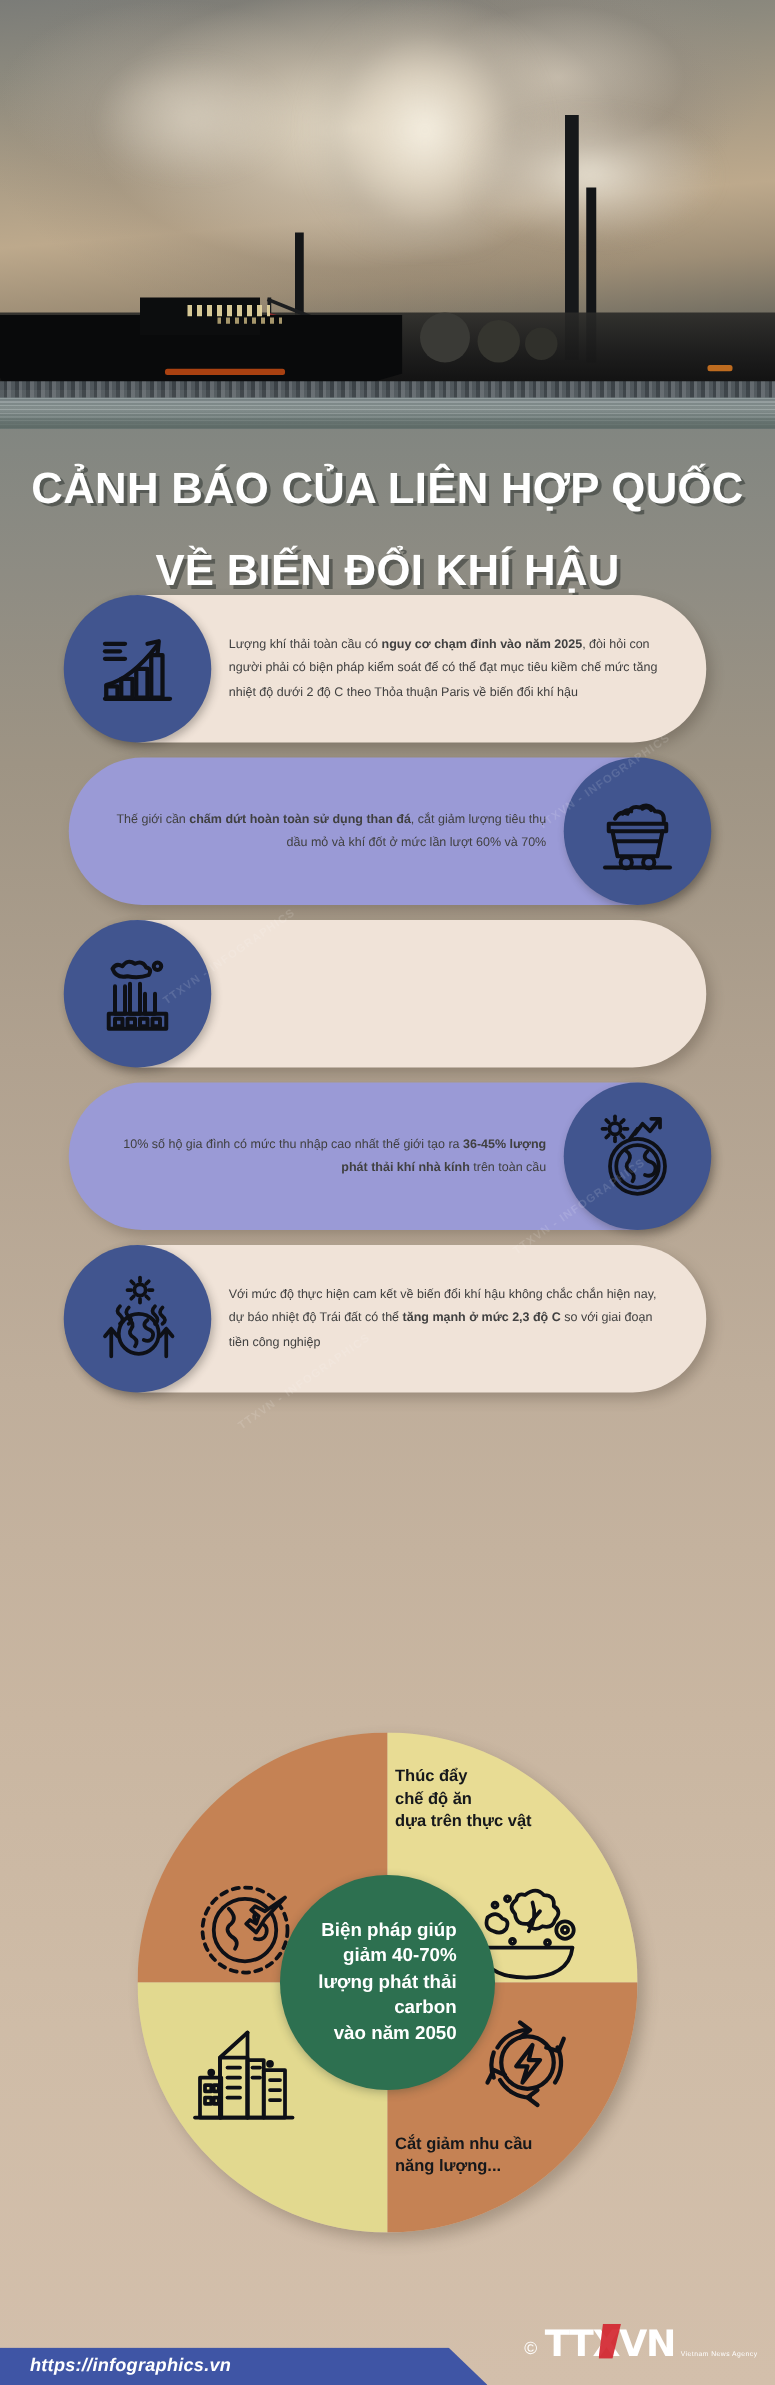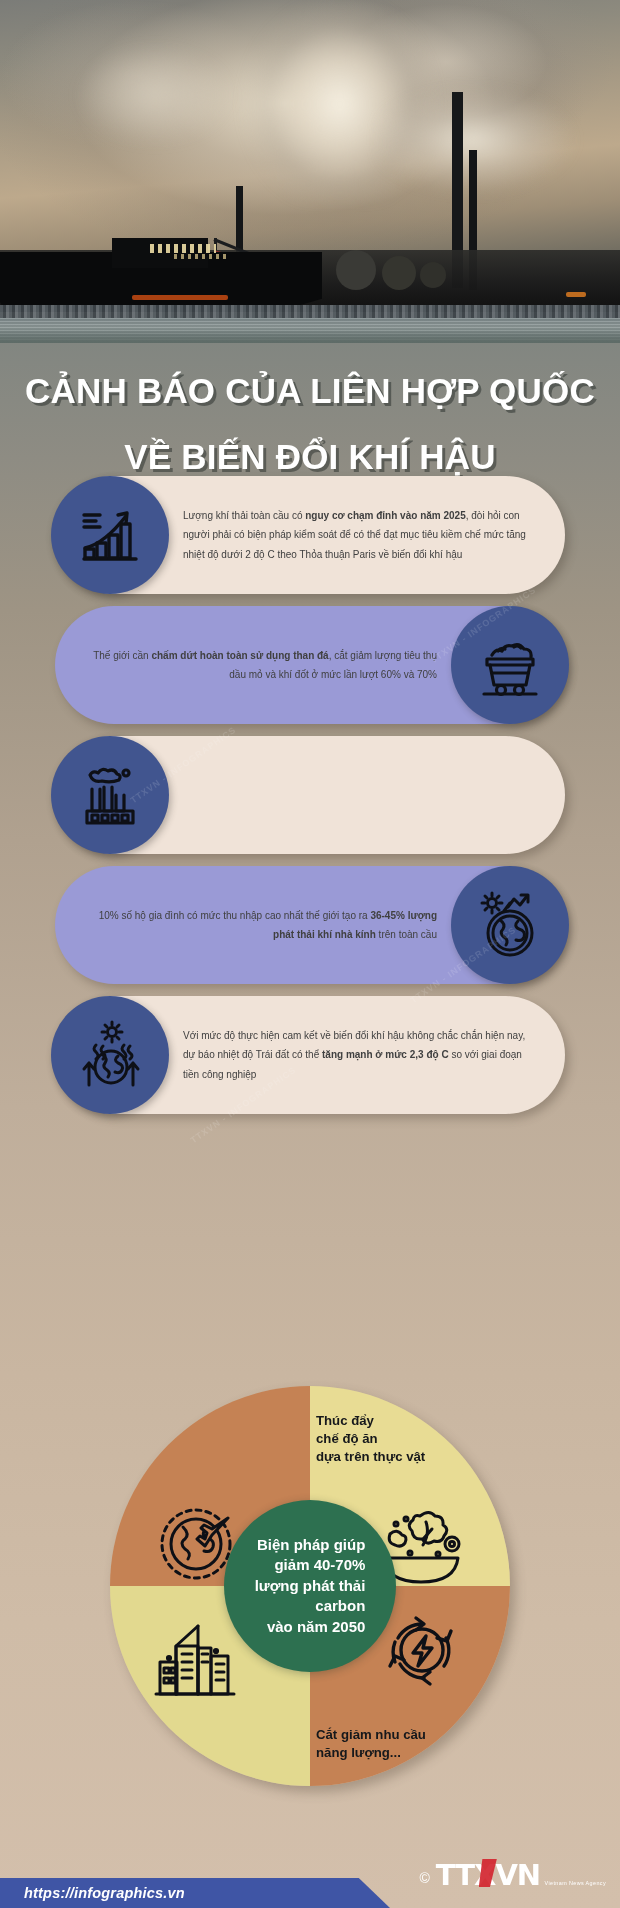--- a/index.html
+++ b/index.html
@@ -163,21 +163,21 @@
     position:absolute;
     font-size: 13.2px;
     line-height: 18px;
     color: #16181b;
     font-weight: 600;
     white-space: nowrap;
   }
   .lbl-tl { right:206px; top:26px;  text-align:center; transform:translateX(80px); }
   .lbl-tr { left:206px;  top:26px;  text-align:left; }
   .lbl-bl { right:206px; top:300px; text-align:center; transform:translateX(80px); }
-  .lbl-br { left:206px;  top:320px; text-align:left;margin-top:20px; }
+  .lbl-br { left:206px;  top:320px; text-align:left; }
 
   .q-icon { position:absolute; }
   .ic-tl { left:46px;  top:112px; }
   .ic-tr { left:266px; top:116px; }
   .ic-bl { left:44px;  top:232px; }
   .ic-br { left:270px; top:222px; }
   .q-icon svg { display:block; }
 
   .hub {
     position:absolute; left:50%; top:200px; transform:translate(-50%,-50%);

